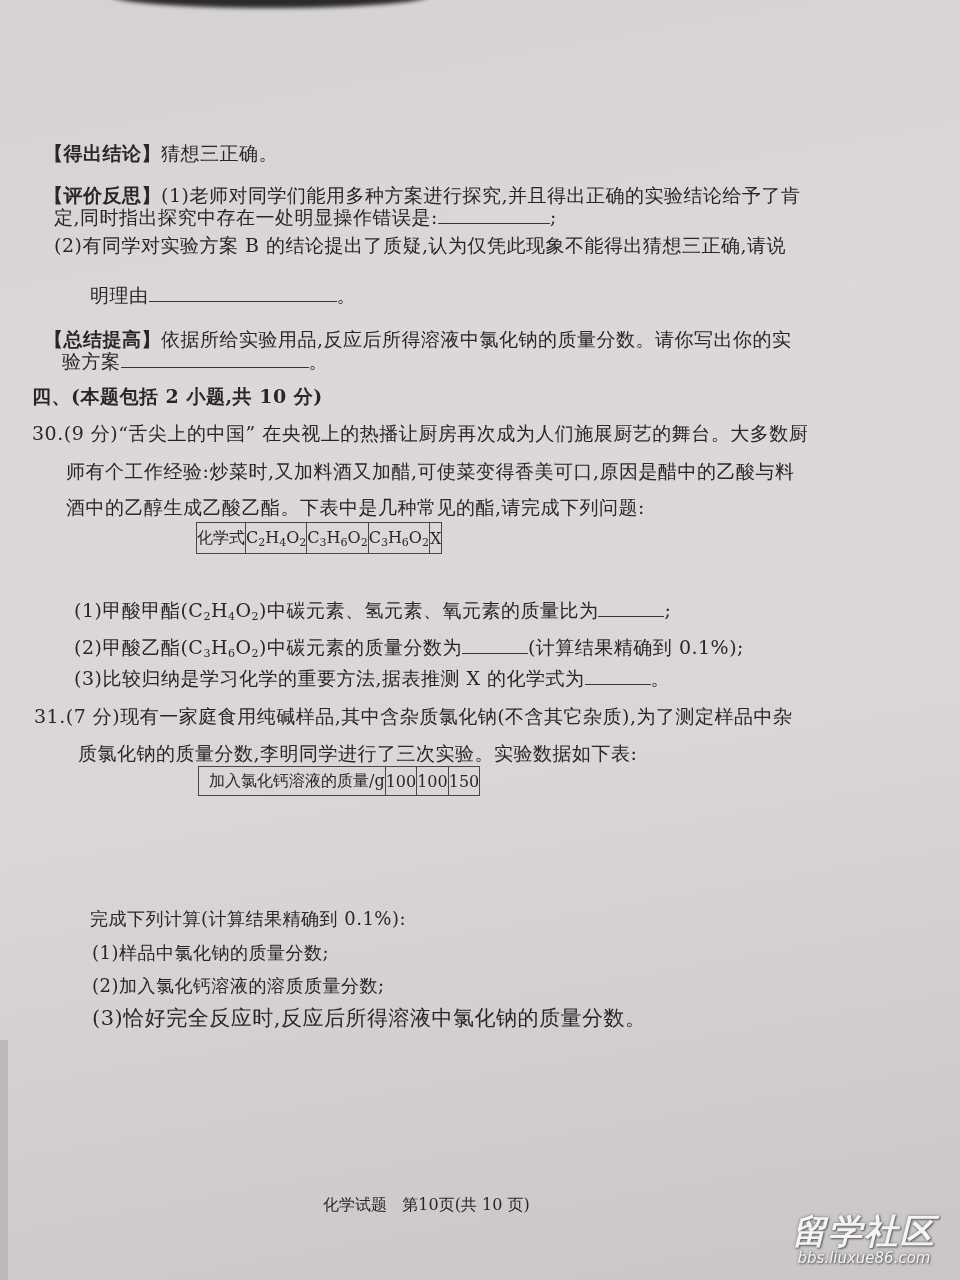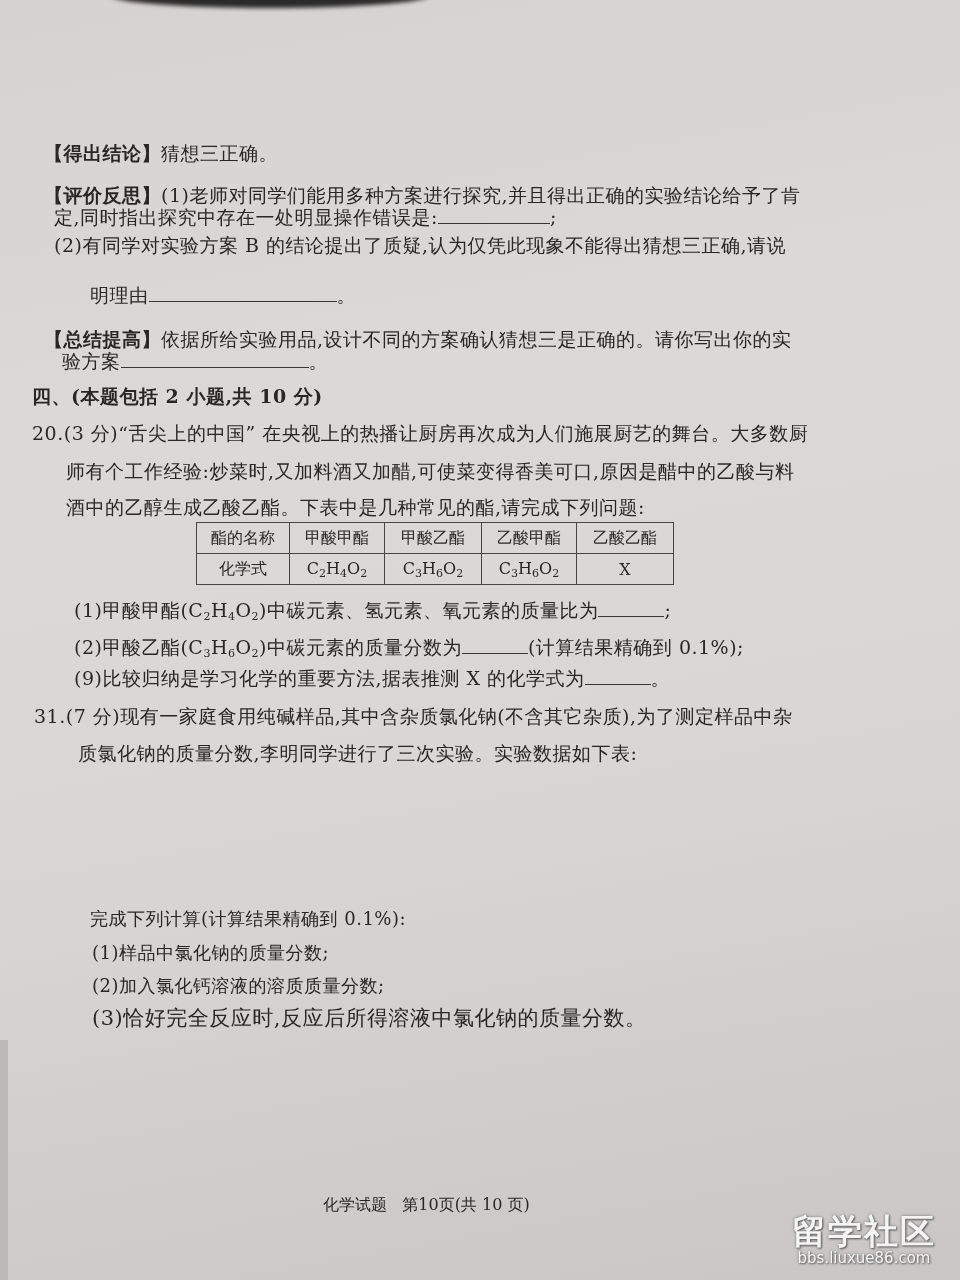--- a/index.html
+++ b/index.html
@@ -20,20 +20,21 @@
   table { position: absolute; border-collapse: collapse; font-size: 16px; }
   td { border: 1.5px solid #4a4444; text-align: center; padding: 0; }
   .t1 td { height: 30px; }
   .t2 td { height: 28px; }
   .t2 td.left { text-align: left; padding-left: 10px; }
   .footer { position: absolute; left: 323px; top: 1195px; font-size: 16px; }
   .watermark {
     position: absolute; left: 792px; top: 1212px; text-align: center; color: #f4f4f4;
     text-shadow: 0 0 3px #777, 1px 1px 2px #555;
     font-family: "DejaVu Sans", sans-serif;
+    font-style: italic;
   }
   .wm-title { font-size: 34px; font-weight: bold; letter-spacing: 2px; line-height: 38px; }
   .wm-url { font-size: 15px; line-height: 16px; }
   .left-edge { position: absolute; left: 0; top: 1040px; width: 8px; height: 240px; background: #bcb9b8; }
 </style>
 </head>
 <body>
 
 <div class="shadow-top"></div>
 <div class="left-edge"></div>
@@ -49,66 +50,65 @@
   <span>定,同时指出探究中存在一处明显操作错误是:</span><span class="blank" style="width:112px;"></span><span>;</span>
 </div>
 <div class="line" style="left:54px; top:232px;">
   <span>(2)有同学对实验方案 B 的结论提出了质疑,认为仅凭此现象不能得出猜想三正确,请说</span>
 </div>
 <div class="line" style="left:90px; top:282px;">
   <span>明理由</span><span class="blank" style="width:188px;"></span><span>。</span>
 </div>
 
 <div class="line" style="left:44px; top:326px;">
-  <span class="bold">【总结提高】</span><span>依据所给实验用品,设计不同的方案确认猜想三是正确的。请你写出你的实</span>
+  <span class="bold">【总结提高】</span><span>依据所给实验用品,反应后所得溶液中氯化钠的质量分数。请你写出你的实</span>
 </div>
 <div class="line" style="left:62px; top:346px; top:348px;">
   <span>验方案</span><span class="blank" style="width:188px;"></span><span>。</span>
 </div>
 
 <div class="line bold" style="left:32px; top:383px;">四、(本题包括 2 小题,共 10 分)</div>
 
-<div class="line" style="left:32px; top:420px;">20.(3 分)“舌尖上的中国” 在央视上的热播让厨房再次成为人们施展厨艺的舞台。大多数厨</div>
+<div class="line" style="left:32px; top:420px;">30.(9 分)“舌尖上的中国” 在央视上的热播让厨房再次成为人们施展厨艺的舞台。大多数厨</div>
 <div class="line" style="left:66px; top:458px;">师有个工作经验:炒菜时,又加料酒又加醋,可使菜变得香美可口,原因是醋中的乙酸与料</div>
 <div class="line" style="left:66px; top:494px;">酒中的乙醇生成乙酸乙酯。下表中是几种常见的酯,请完成下列问题:</div>
 
 <table class="t1" style="left:196px; top:522px;">
   <tbody>
-      <tr>
-    <td style="width:92px;">酯的名称</td>
-    <td style="width:94px;">甲酸甲酯</td>
-    <td style="width:96px;">甲酸乙酯</td>
-    <td style="width:94px;">乙酸甲酯</td>
-    <td style="width:96px;">乙酸乙酯</td>
-  </tr>
   <tr>
     <td>化学式</td>
     <td><span>C</span><sub>2</sub><span>H</span><sub>4</sub><span>O</span><sub>2</sub></td>
     <td><span>C</span><sub>3</sub><span>H</span><sub>6</sub><span>O</span><sub>2</sub></td>
     <td><span>C</span><sub>3</sub><span>H</span><sub>6</sub><span>O</span><sub>2</sub></td>
     <td>X</td>
   </tr>
 </tbody>
   </table>
 
 <div class="line" style="left:74px; top:597px;">
   <span>(1)甲酸甲酯(</span><span>C</span><sub>2</sub><span>H</span><sub>4</sub><span>O</span><sub>2</sub><span>)中碳元素、氢元素、氧元素的质量比为</span><span class="blank" style="width:66px;"></span><span>;</span>
 </div>
 <div class="line" style="left:74px; top:634px;">
   <span>(2)甲酸乙酯(</span><span>C</span><sub>3</sub><span>H</span><sub>6</sub><span>O</span><sub>2</sub><span>)中碳元素的质量分数为</span><span class="blank" style="width:66px;"></span><span>(计算结果精确到 0.1%);</span>
 </div>
 <div class="line" style="left:74px; top:665px;">
-  <span>(9)比较归纳是学习化学的重要方法,据表推测 X 的化学式为</span><span class="blank" style="width:66px;"></span><span>。</span>
+  <span>(3)比较归纳是学习化学的重要方法,据表推测 X 的化学式为</span><span class="blank" style="width:66px;"></span><span>。</span>
 </div>
 
 <div class="line" style="left:34px; top:703px;">31.(7 分)现有一家庭食用纯碱样品,其中含杂质氯化钠(不含其它杂质),为了测定样品中杂</div>
 <div class="line" style="left:78px; top:740px;">质氯化钠的质量分数,李明同学进行了三次实验。实验数据如下表:</div>
 
 <table class="t2" style="left:198px; top:766px;">
   <tbody>
+  <tr>
+    <td class="left">加入氯化钙溶液的质量/g</td>
+    <td>100</td>
+    <td>100</td>
+    <td>150</td>
+  </tr>
 </tbody>
   </table>
 
 <div class="line" style="left:90px; top:906px; font-size:18px;">完成下列计算(计算结果精确到 0.1%):</div>
 <div class="line" style="left:92px; top:940px; font-size:18px;">(1)样品中氯化钠的质量分数;</div>
 <div class="line" style="left:92px; top:973px; font-size:18px;">(2)加入氯化钙溶液的溶质质量分数;</div>
 <div class="line" style="left:92px; top:1005px; font-size:21px;">(3)恰好完全反应时,反应后所得溶液中氯化钠的质量分数。</div>
 
 <div class="footer">
   <span>化学试题</span>&nbsp;&nbsp;&nbsp;<span>第10页(共 10 页)</span>

